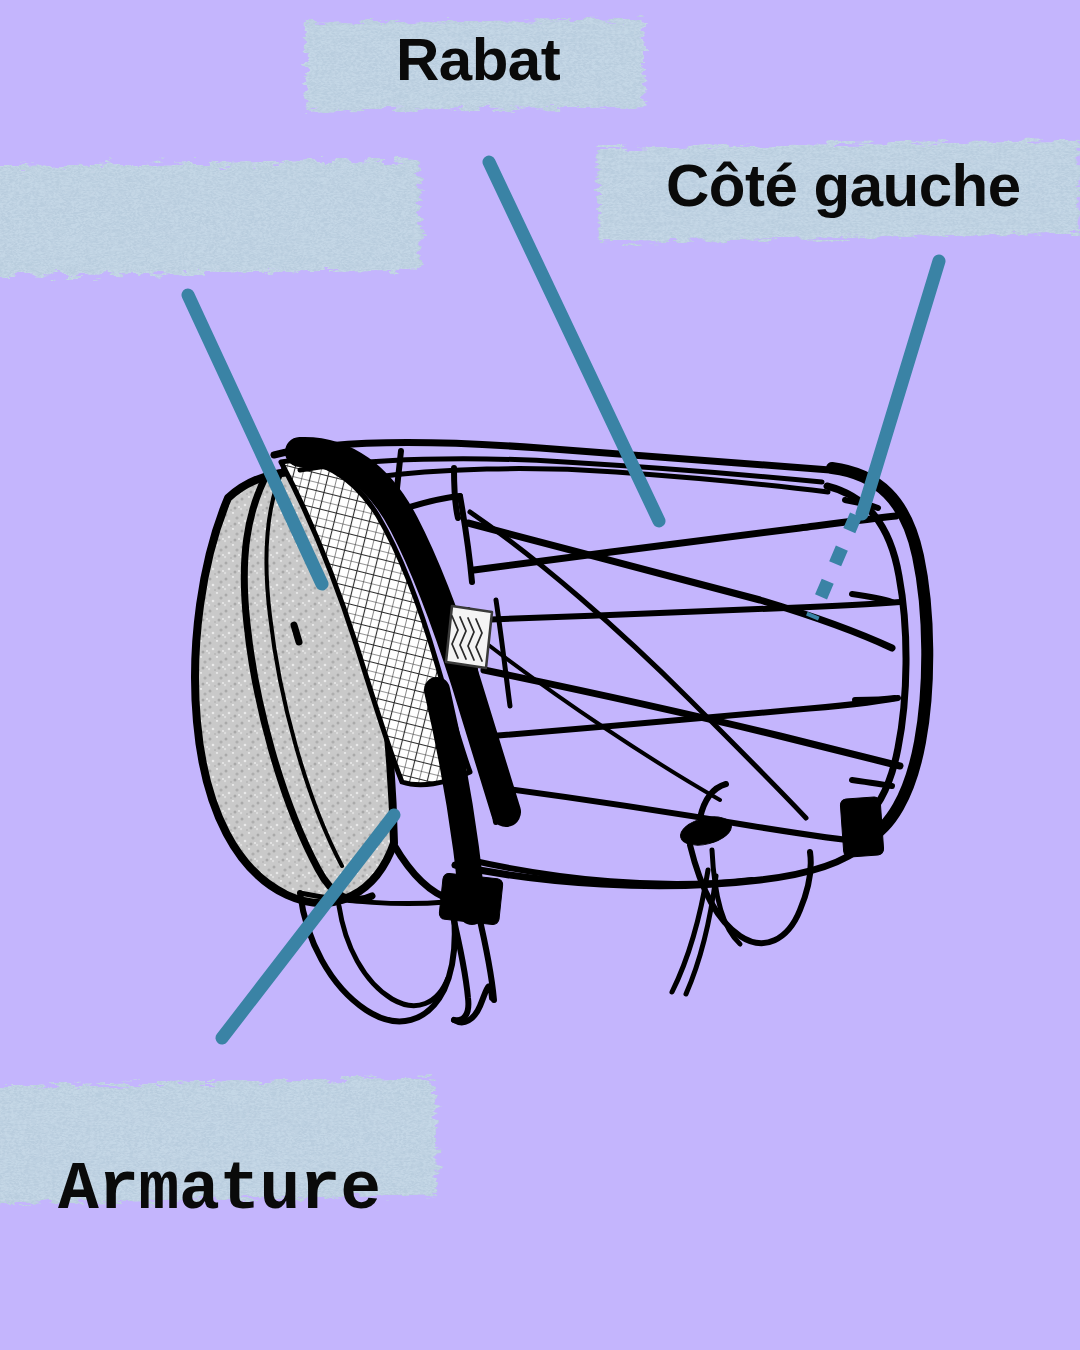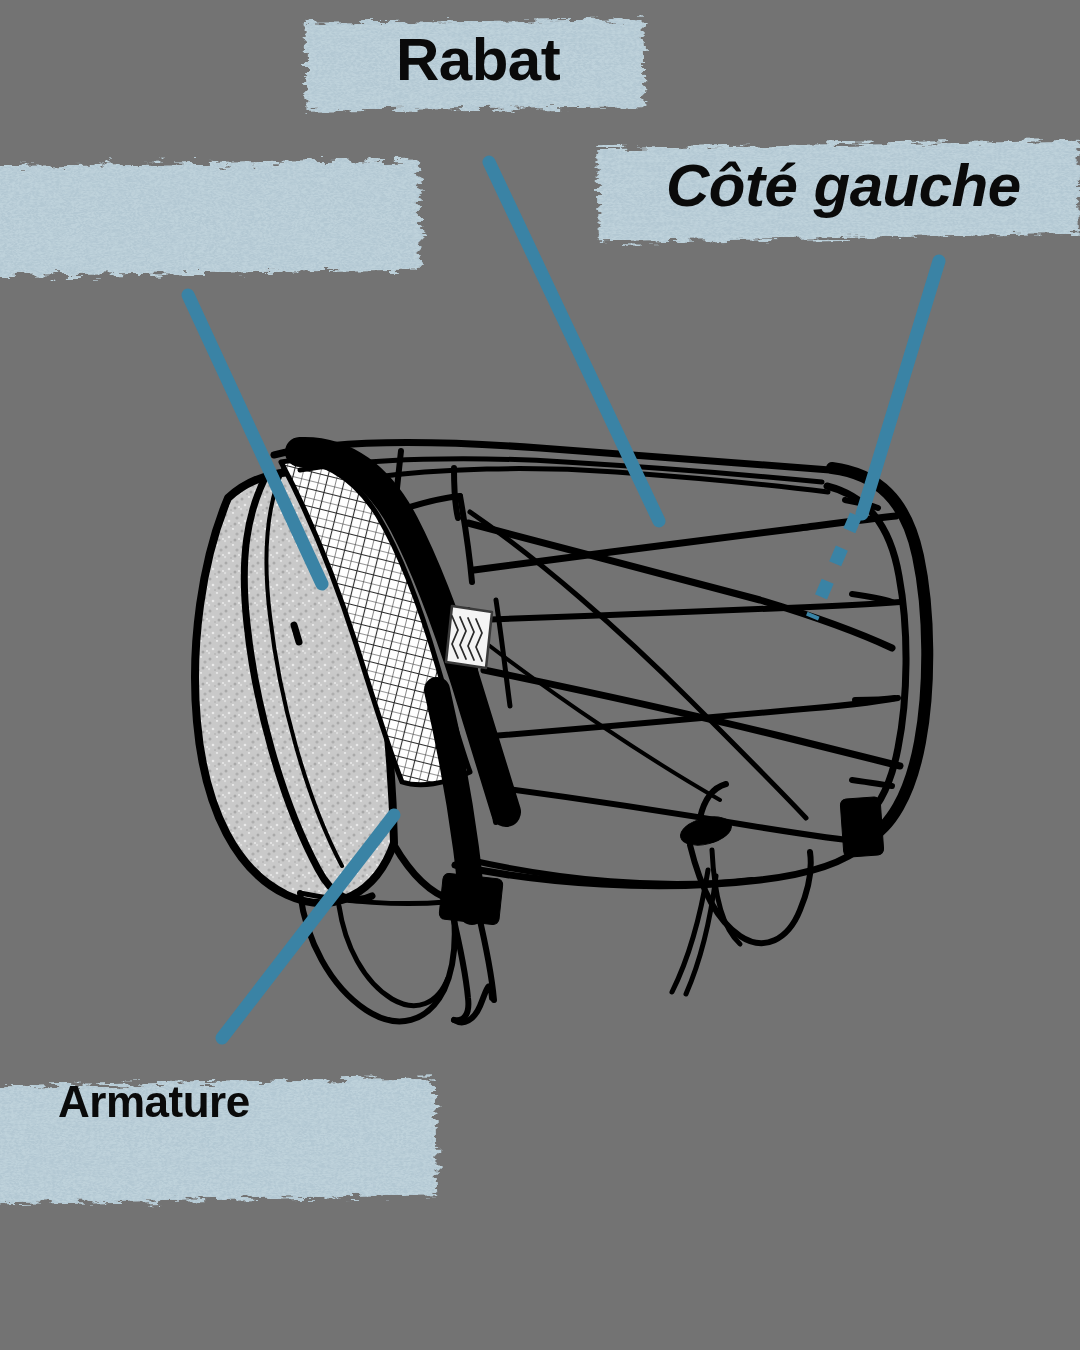--- a/index.html
+++ b/index.html
@@ -7,21 +7,21 @@
     padding: 0;
     background: #ffffff;
   }
   body {
     font-family: "Liberation Sans", sans-serif;
   }
   #canvas {
     position: relative;
     width: 1080px;
     height: 1350px;
-    background: #737373;
+    background: #c4b5fd;
     overflow: hidden;
   }
   .layer {
     position: absolute;
     top: 0;
     left: 0;
     width: 1080px;
     height: 1350px;
   }
   .label-text {
@@ -216,18 +216,18 @@
       <line x1="939" y1="261" x2="862" y2="514"></line>
       <line x1="222" y1="1038" x2="394" y2="815"></line>
     </g>
     <line x1="856" y1="515" x2="812" y2="618" stroke="#3a83a5" stroke-width="13" stroke-linecap="butt" stroke-dasharray="17 19" fill="none"></line>
   </svg>
 
   <div class="layer">
     <div class="label-text" style="left:396px; top:30px; font-size:60px;">Rabat</div>
 
 
-    <div class="label-text" style="left:666px; top:156px; font-size:60px;font-style:italic;">Côté gauche</div>
-
-    <div class="label-text" style="left:58px; top:1080px; font-size:44px;">Armature</div>
+    <div class="label-text" style="left:666px; top:156px; font-size:60px;">Côté gauche</div>
+
+    <div class="label-text" style="left:58px; top:1156px; font-size:68px;font-family:Liberation Mono, monospace;">Armature</div>
   </div>
 
 </div>
 
 </body></html>

